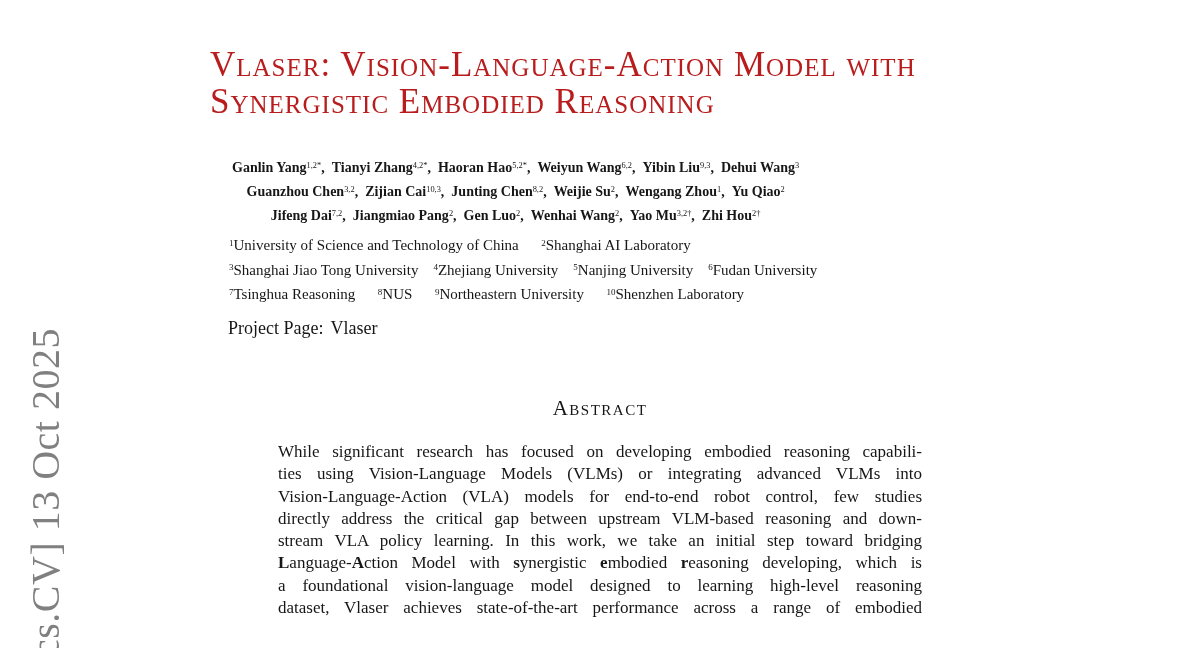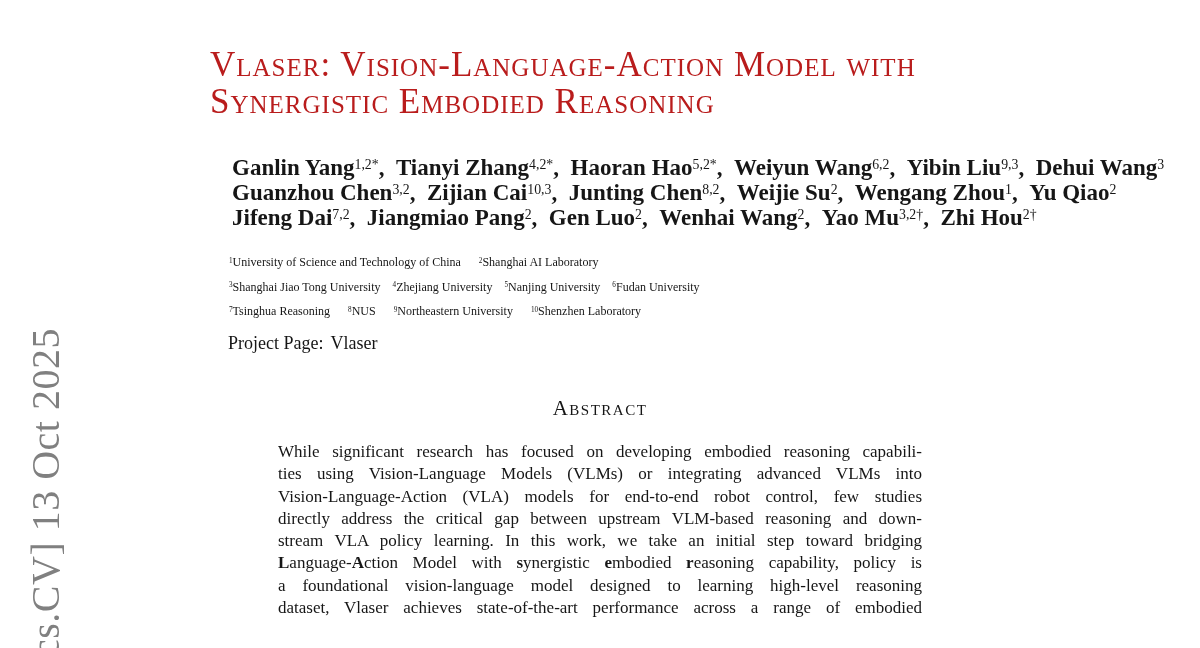--- a/index.html
+++ b/index.html
@@ -37,42 +37,42 @@
     line-height: 37px;
     letter-spacing: 1px;
     color: #b91c1c;
   }
   .title-line { display: block; white-space: nowrap; }
 
   .authors {
     position: absolute;
     left: 232px;
     top: 157px;
-    font-size: 23px;
+    font-size: 14px;
     line-height: 22px;
     font-weight: 700;
+    text-align: center;
   }
   .author-line { white-space: nowrap; }
   .authors .sup { font-weight: 400; }
 
   .affils {
     position: absolute;
     left: 229px;
     top: 234px;
-    font-size: 12px;
+    font-size: 15px;
     line-height: 22.5px;
     font-weight: 400;
-    margin-top: 17px;
   }
   .affil-line { white-space: nowrap; }
 
   .project {
     position: absolute;
     left: 228px;
-    top: 332px;
+    top: 317px;
     font-size: 18px;
     line-height: 22px;
   }
   .project-link {
     color: #161616;
     text-decoration: none;
     margin-left: 7px;
     cursor: pointer;
   }
 
@@ -138,18 +138,18 @@
   </div>
 
   <div class="abs-heading">Abstract</div>
 
   <div class="abstract">
     <div class="abs-line"><span>While significant research has focused on developing embodied reasoning capabili-</span></div>
     <div class="abs-line"><span>ties using Vision-Language Models (VLMs) or integrating advanced VLMs into</span></div>
     <div class="abs-line"><span>Vision-Language-Action (VLA) models for end-to-end robot control, few studies</span></div>
     <div class="abs-line"><span>directly address the critical gap between upstream VLM-based reasoning and down-</span></div>
     <div class="abs-line"><span>stream VLA policy learning. In this work, we take an initial step toward bridging</span></div>
-    <div class="abs-line"><span class="bold">L</span><span>anguage-</span><span class="bold">A</span><span>ction Model with </span><span class="bold">s</span><span>ynergistic </span><span class="bold">e</span><span>mbodied </span><span class="bold">r</span><span>easoning capability, policy is</span></div>
+    <div class="abs-line"><span class="bold">L</span><span>anguage-</span><span class="bold">A</span><span>ction Model with </span><span class="bold">s</span><span>ynergistic </span><span class="bold">e</span><span>mbodied </span><span class="bold">r</span><span>easoning developing, which is</span></div>
     <div class="abs-line"><span>a foundational vision-language model designed to learning high-level reasoning</span></div>
     <div class="abs-line"><span>dataset, Vlaser achieves state-of-the-art performance across a range of embodied</span></div>
   </div>
 
 </main>
 
 </body></html>

